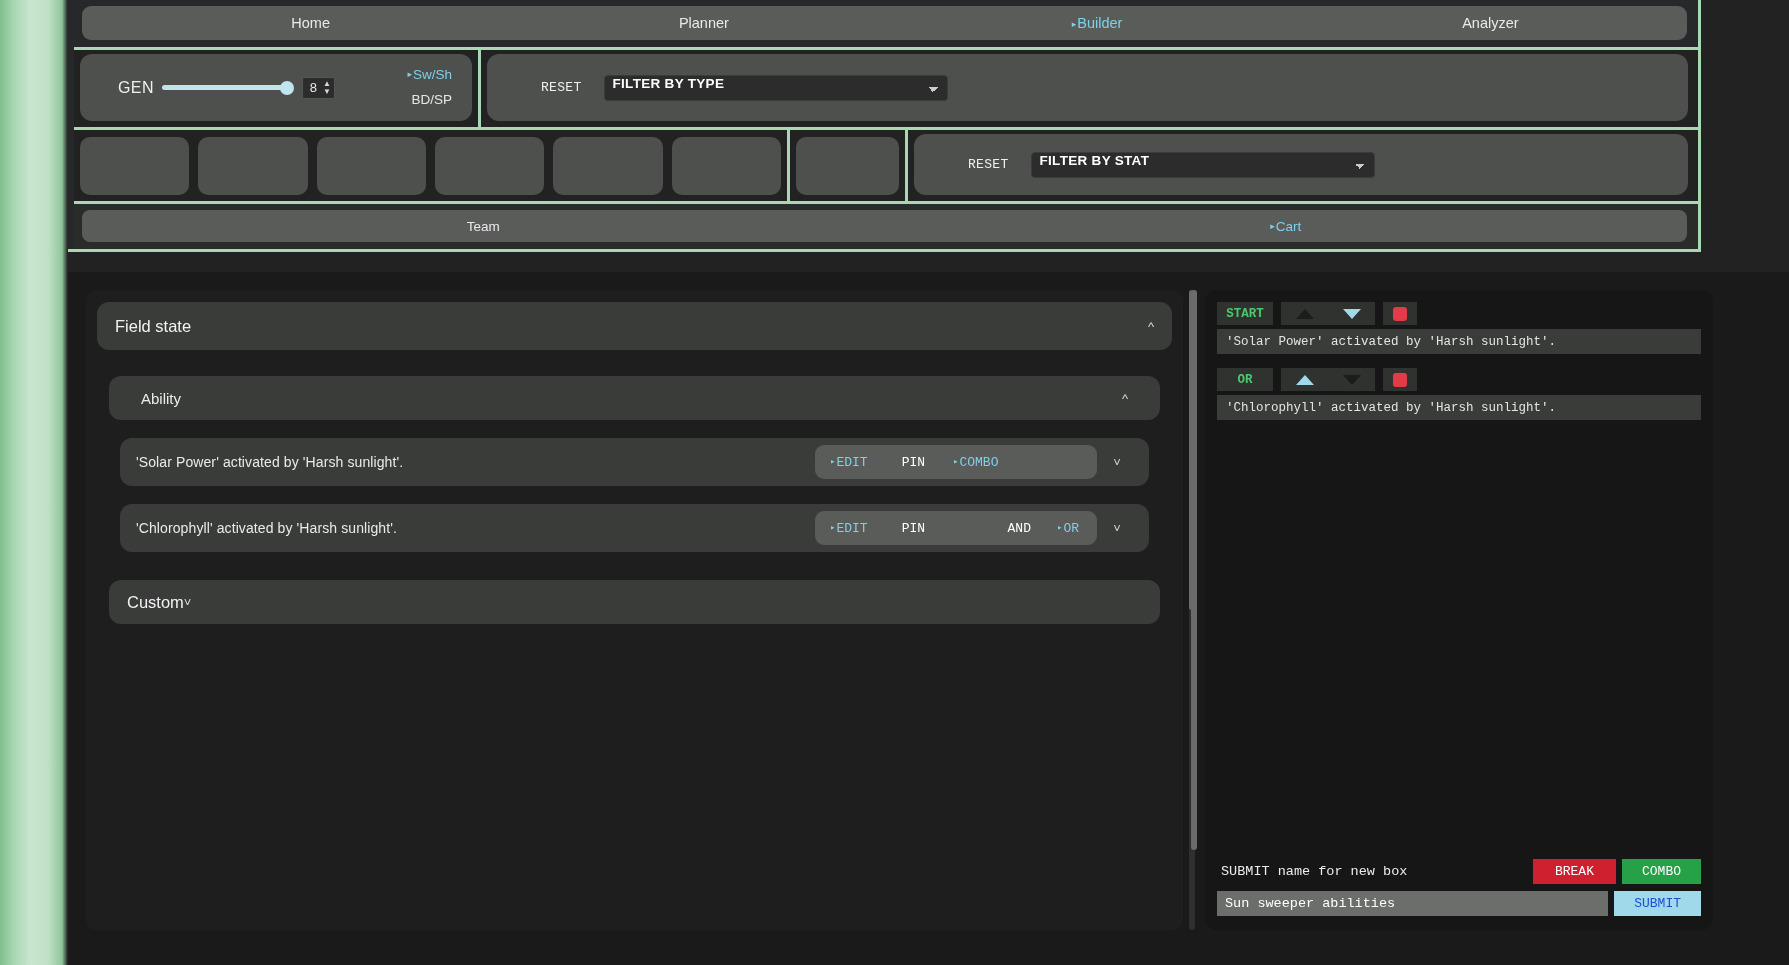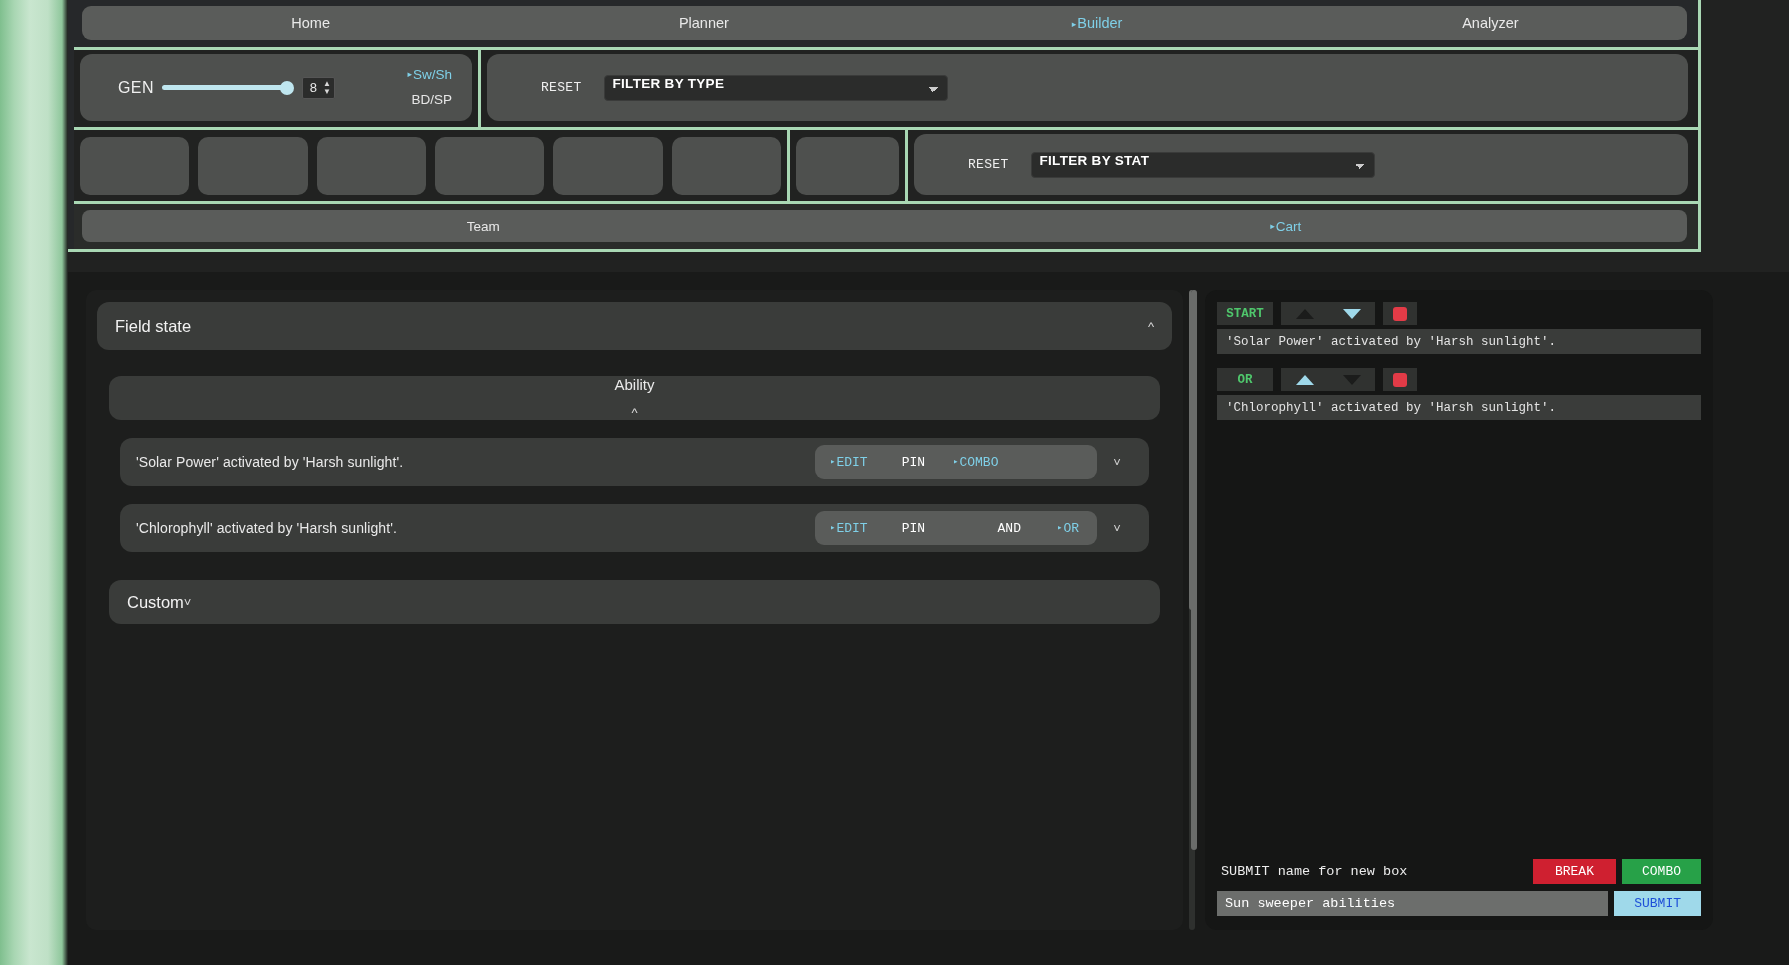--- a/index.html
+++ b/index.html
@@ -112,37 +112,37 @@
   }
   .accordion {
     background:#3a3c3a; border-radius:12px; height:48px;
     display:flex; align-items:center; padding:0 18px; color:#f2f2f2; font-size:16.5px;
     justify-content:space-between; cursor:pointer;
   }
   .chev { font-size:13px; color:#d9d9d9; }
   .sub-accordion {
     margin:26px 12px 0 12px; background:#3a3c3a; border-radius:12px; height:44px;
     display:flex; align-items:center; padding:0 32px; color:#eaeaea; font-size:15px;
-    justify-content:space-between; cursor:pointer;flex-direction:column;
+    justify-content:space-between; cursor:pointer;
   }
   .abilrow {
     margin:18px 23px 0 23px; background:#3a3c3a; border-radius:12px; height:48px;
     display:flex; align-items:center; padding:0 12px 0 16px; color:#eaeaea; font-size:14px;
   }
   .abilrow .txt { flex:1; letter-spacing:.1px;}
   .actionpill {
     background:#5a5c5a; border-radius:9px; height:34px; width:282px;
     display:flex; align-items:center; font-family:"Liberation Mono",monospace; font-size:13px;
   }
   .actionpill span { cursor:pointer; }
   .act-edit { color:#7fd0e8; margin-left:15px; }
   .act-pin { color:#ffffff; margin-left:34px; }
   .act-combo { color:#7fd0e8; margin-left:28px; }
   .act-and { color:#ffffff; margin-left:auto; }
-  .act-or { color:#7fd0e8; margin-left:36px; margin-right:18px;text-align:right;}
+  .act-or { color:#7fd0e8; margin-left:26px; margin-right:18px;text-align:right;}
   .rowchev { width:40px; text-align:center; color:#d0d0d0; font-size:13px; cursor:pointer;}
   .custom-acc {
     margin:28px 12px 0 12px; background:#3a3c3a; border-radius:12px; height:44px;
     display:flex; align-items:center; padding:0 18px; color:#f2f2f2; font-size:16.5px;
     justify-content:flex-start; cursor:pointer;
   }
   .leftscroll { position:absolute; right:-12px; top:0; width:6px; height:640px; background:#2e302e; border-radius:3px;}
   .leftscroll i { display:block; width:6px; height:320px; background:#6a6c6a; border-radius:3px;}
 
   

